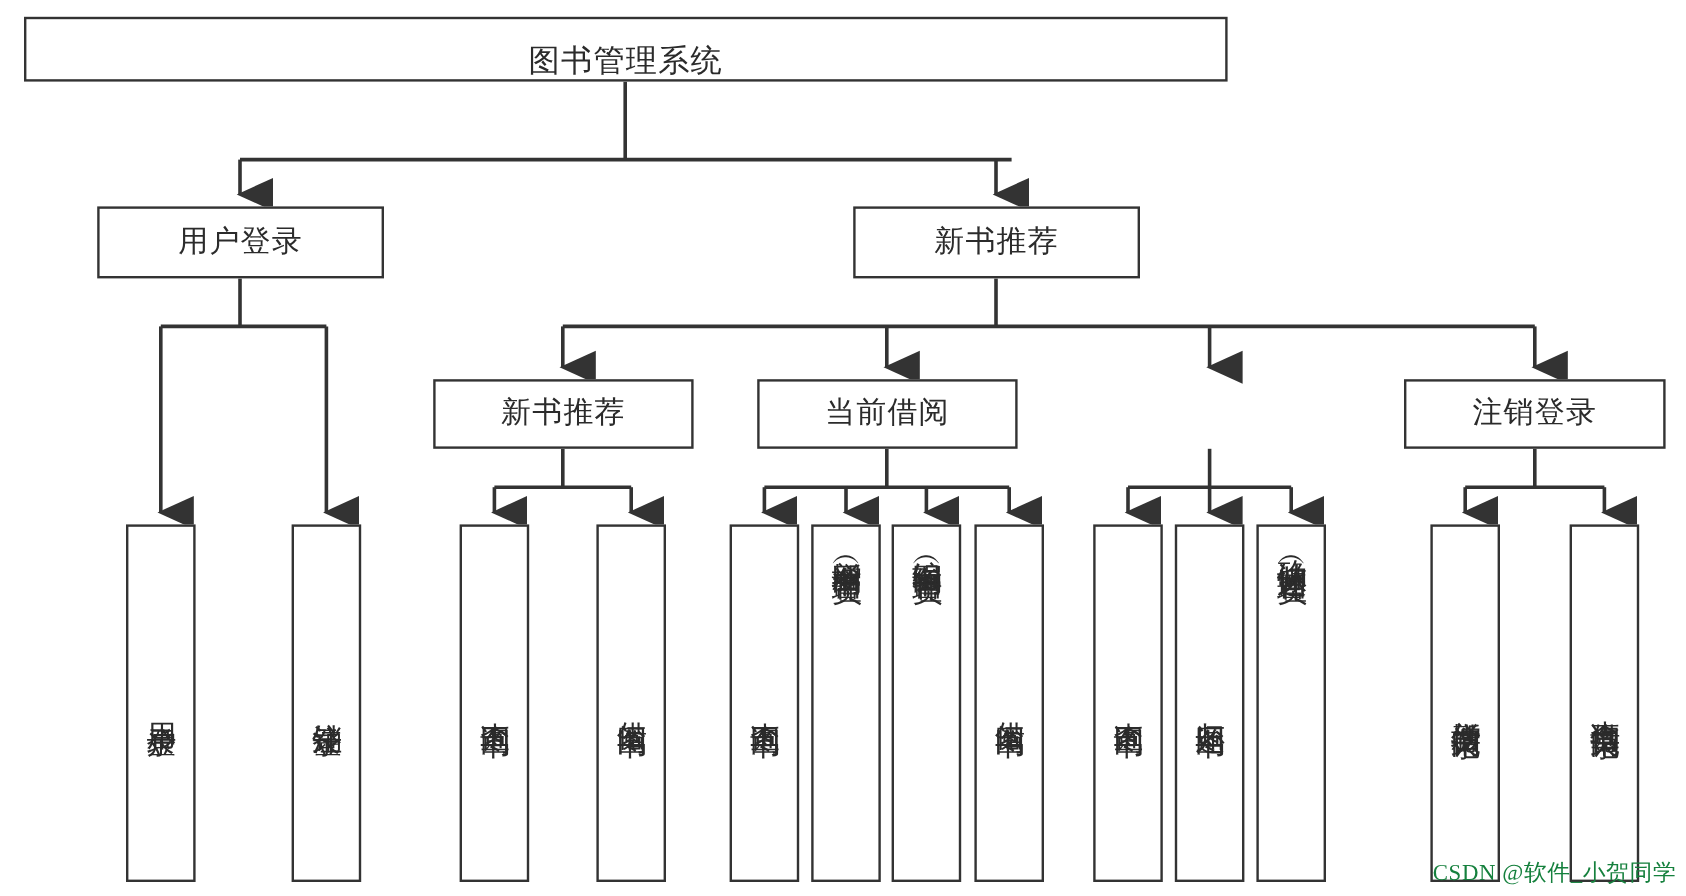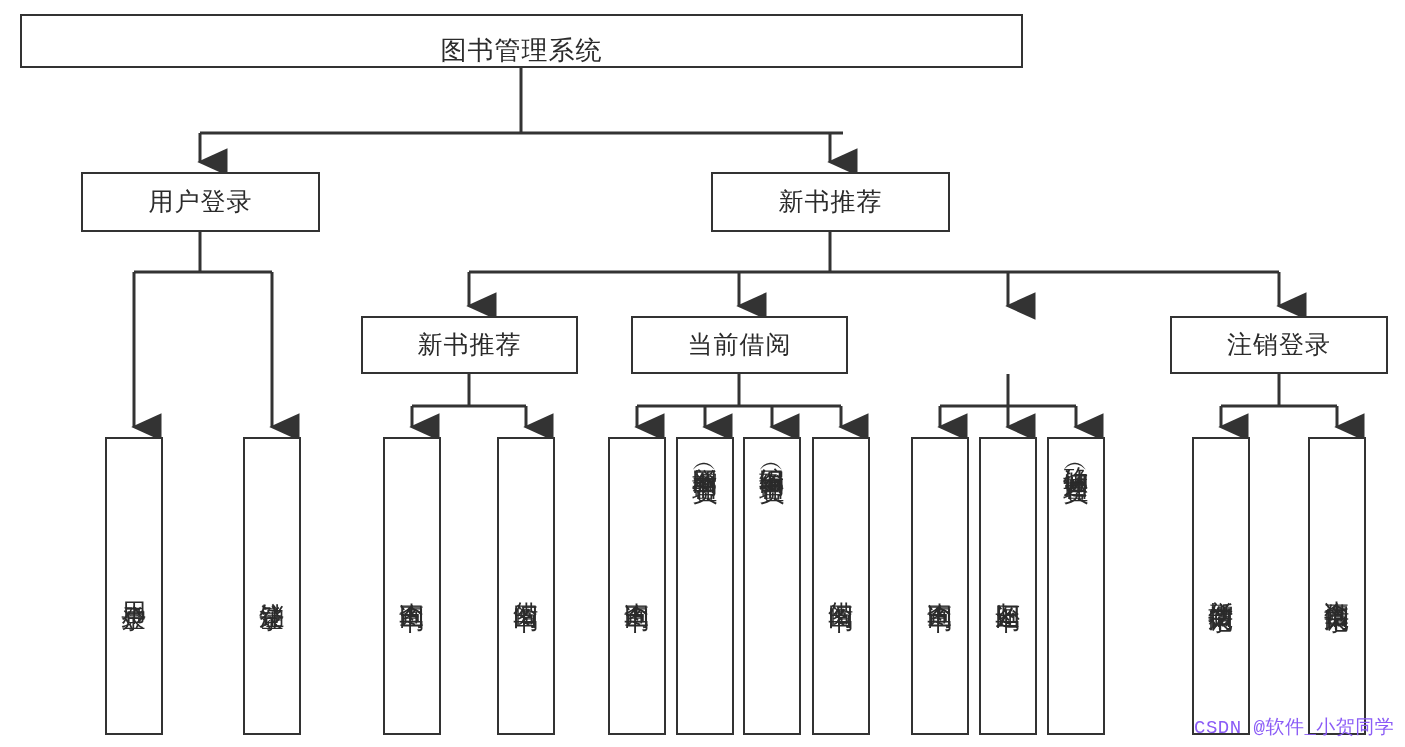--- a/index.html
+++ b/index.html
@@ -64,24 +64,24 @@
     white-space: nowrap;
   }
   
   .node.v.center {
     align-items: center;
     padding-top: 0;
   }
   .watermark {
     position: absolute;
     font-size: 19px;
-    color: #8b5cf6;
+    color: #15803d;
     white-space: nowrap;
     letter-spacing: 0.5px;
-    font-family: Liberation Mono, monospace;
+    font-family: Liberation Serif, serif;
   }
 </style>
 </head>
 <body>
 
 <div id="canvas">
 
   <svg class="edges" viewBox="0 0 1405 747" xmlns="http://www.w3.org/2000/svg">
     <defs>
       <marker id="arrow" viewBox="0 0 12 12" refX="6" refY="10" markerWidth="11" markerHeight="11" orient="auto-start-reverse">

